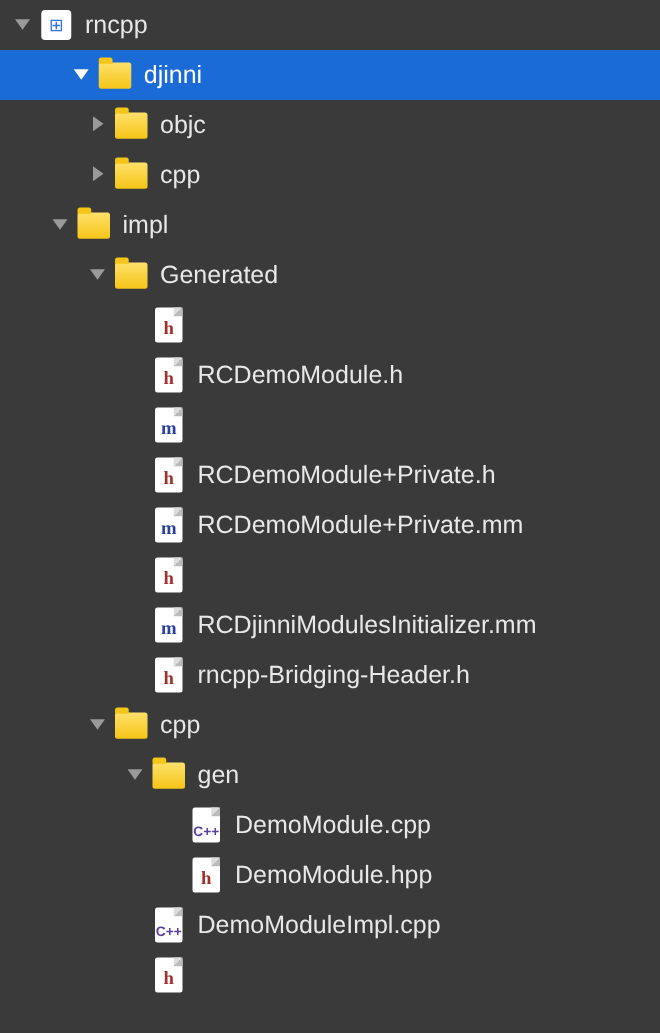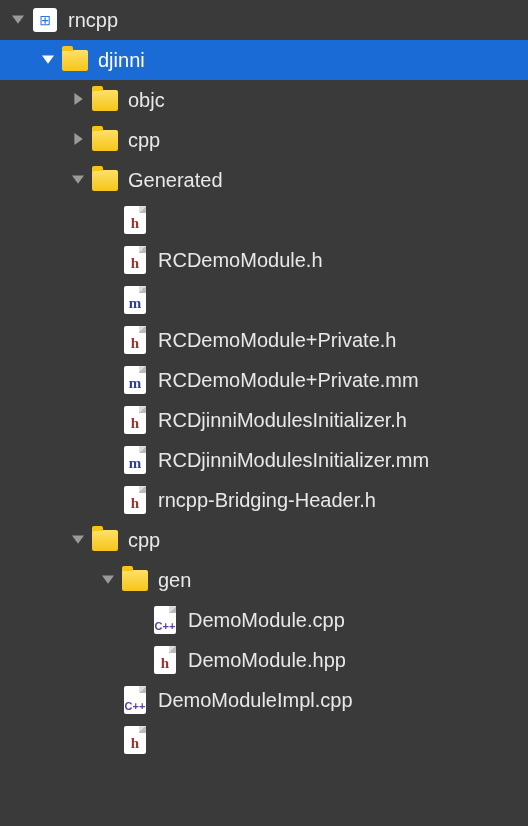--- a/index.html
+++ b/index.html
@@ -16,20 +16,21 @@
     .row {
       display: flex;
       align-items: center;
       height: 40px;
       padding-right: 8px;
       white-space: nowrap;
     }
     .row.selected {
       background: #1b6bd6;
       color: #ffffff;
+      padding-left: 17px;
     }
     .indent { display: inline-block; }
     .disclosure {
       width: 14px;
       height: 14px;
       margin-right: 6px;
       flex-shrink: 0;
     }
     .disclosure svg { display: block; }
     .icon {
@@ -131,20 +132,32 @@
         <svg viewBox="0 0 10 10" width="12" height="12">
           <path d="M2 0 L9 5 L2 10 Z" fill="#9a9a9a"></path>
         </svg>
       </span>
       <span class="icon">
         <span class="folder-glyph"></span>
       </span>
       <span class="label">cpp</span>
     </div>
     <div class="row">
+      <span class="indent" style="width: 42px;"></span>
+      <span class="disclosure">
+        <svg viewBox="0 0 10 10" width="12" height="12">
+          <path d="M0 2 L10 2 L5 9 Z" fill="#9a9a9a"></path>
+        </svg>
+      </span>
+      <span class="icon">
+        <span class="folder-glyph"></span>
+      </span>
+      <span class="label">impl</span>
+    </div>
+    <div class="row">
       <span class="indent" style="width: 72px;"></span>
       <span class="disclosure">
         <svg viewBox="0 0 10 10" width="12" height="12">
           <path d="M0 2 L10 2 L5 9 Z" fill="#9a9a9a"></path>
         </svg>
       </span>
       <span class="icon">
         <span class="folder-glyph"></span>
       </span>
       <span class="label">Generated</span>
@@ -186,21 +199,20 @@
         <span class="file-glyph file-m">m</span>
       </span>
       <span class="label">RCDemoModule+Private.mm</span>
     </div>
     <div class="row">
       <span class="indent" style="width: 102px;"></span>
       <span class="disclosure"></span>
       <span class="icon">
         <span class="file-glyph file-h">h</span>
       </span>
-      <span class="label">RCDjinniModulesInitializer.h</span>
     </div>
     <div class="row">
       <span class="indent" style="width: 102px;"></span>
       <span class="disclosure"></span>
       <span class="icon">
         <span class="file-glyph file-m">m</span>
       </span>
       <span class="label">RCDjinniModulesInitializer.mm</span>
     </div>
     <div class="row">

